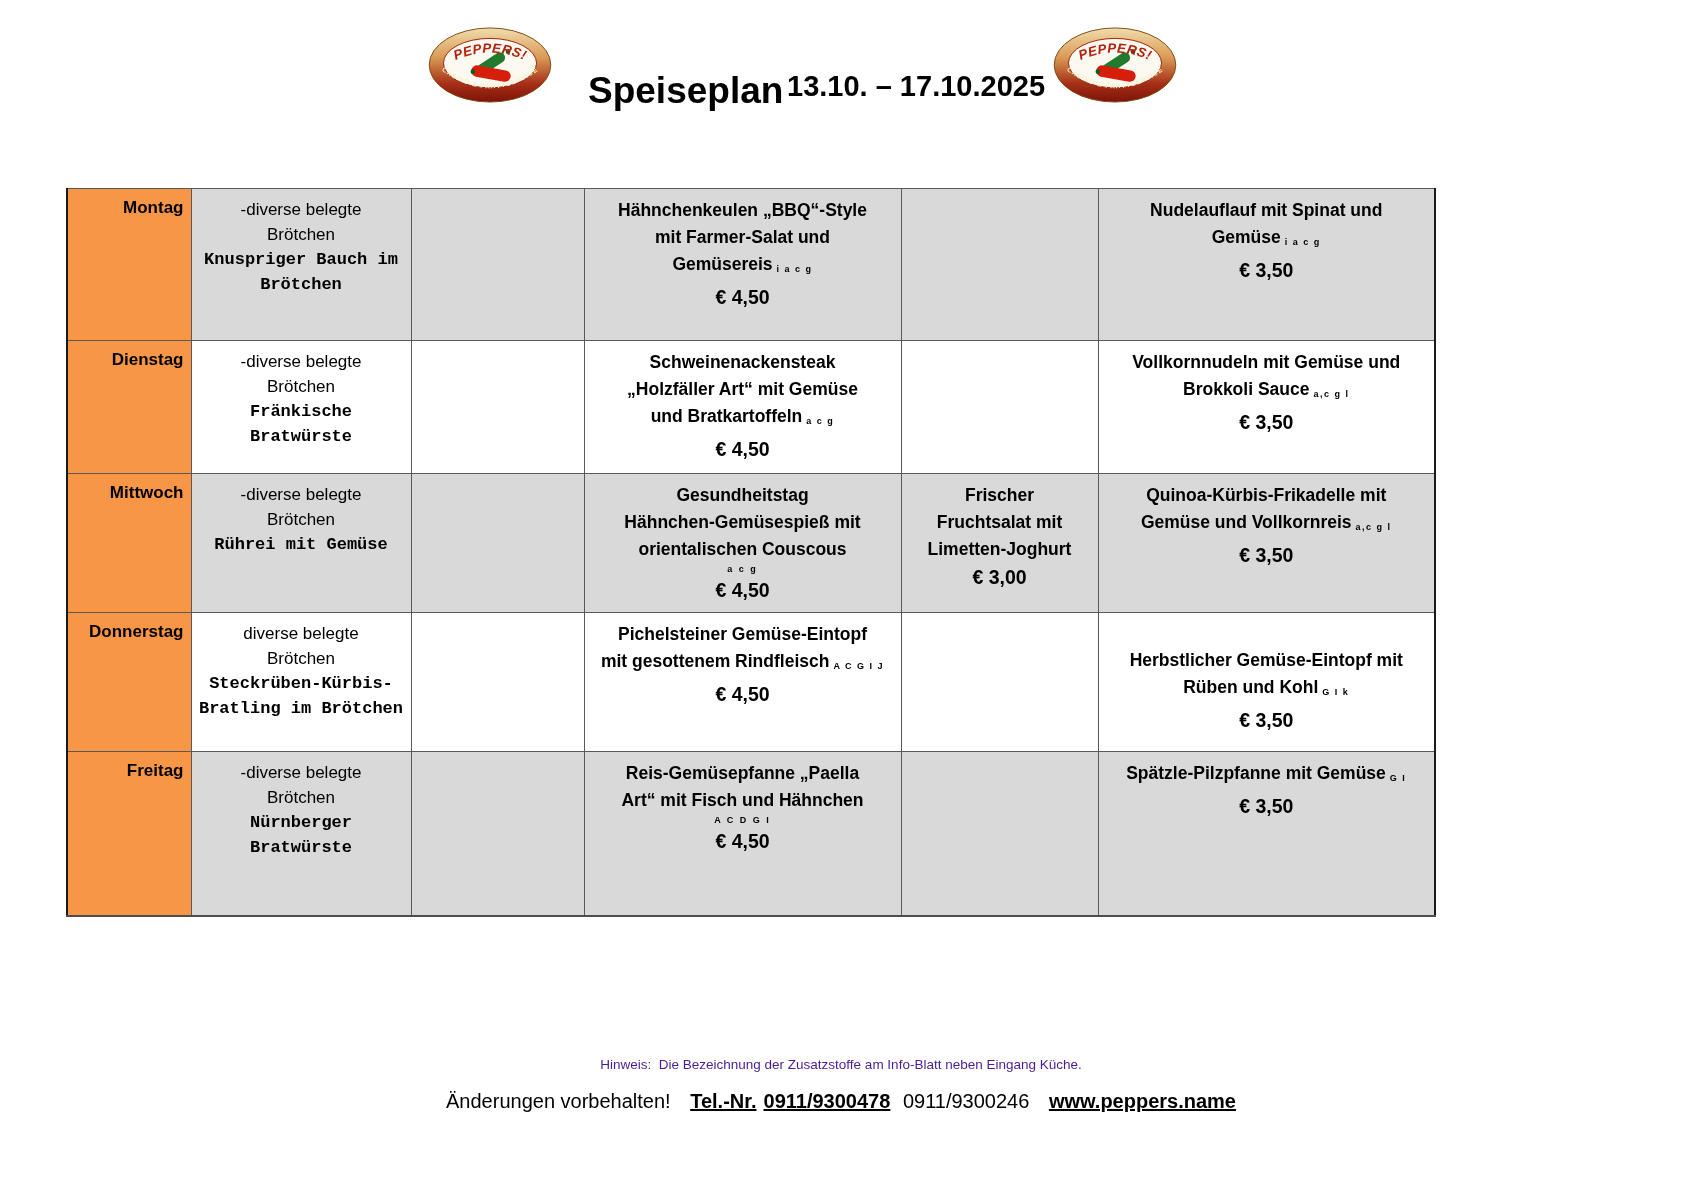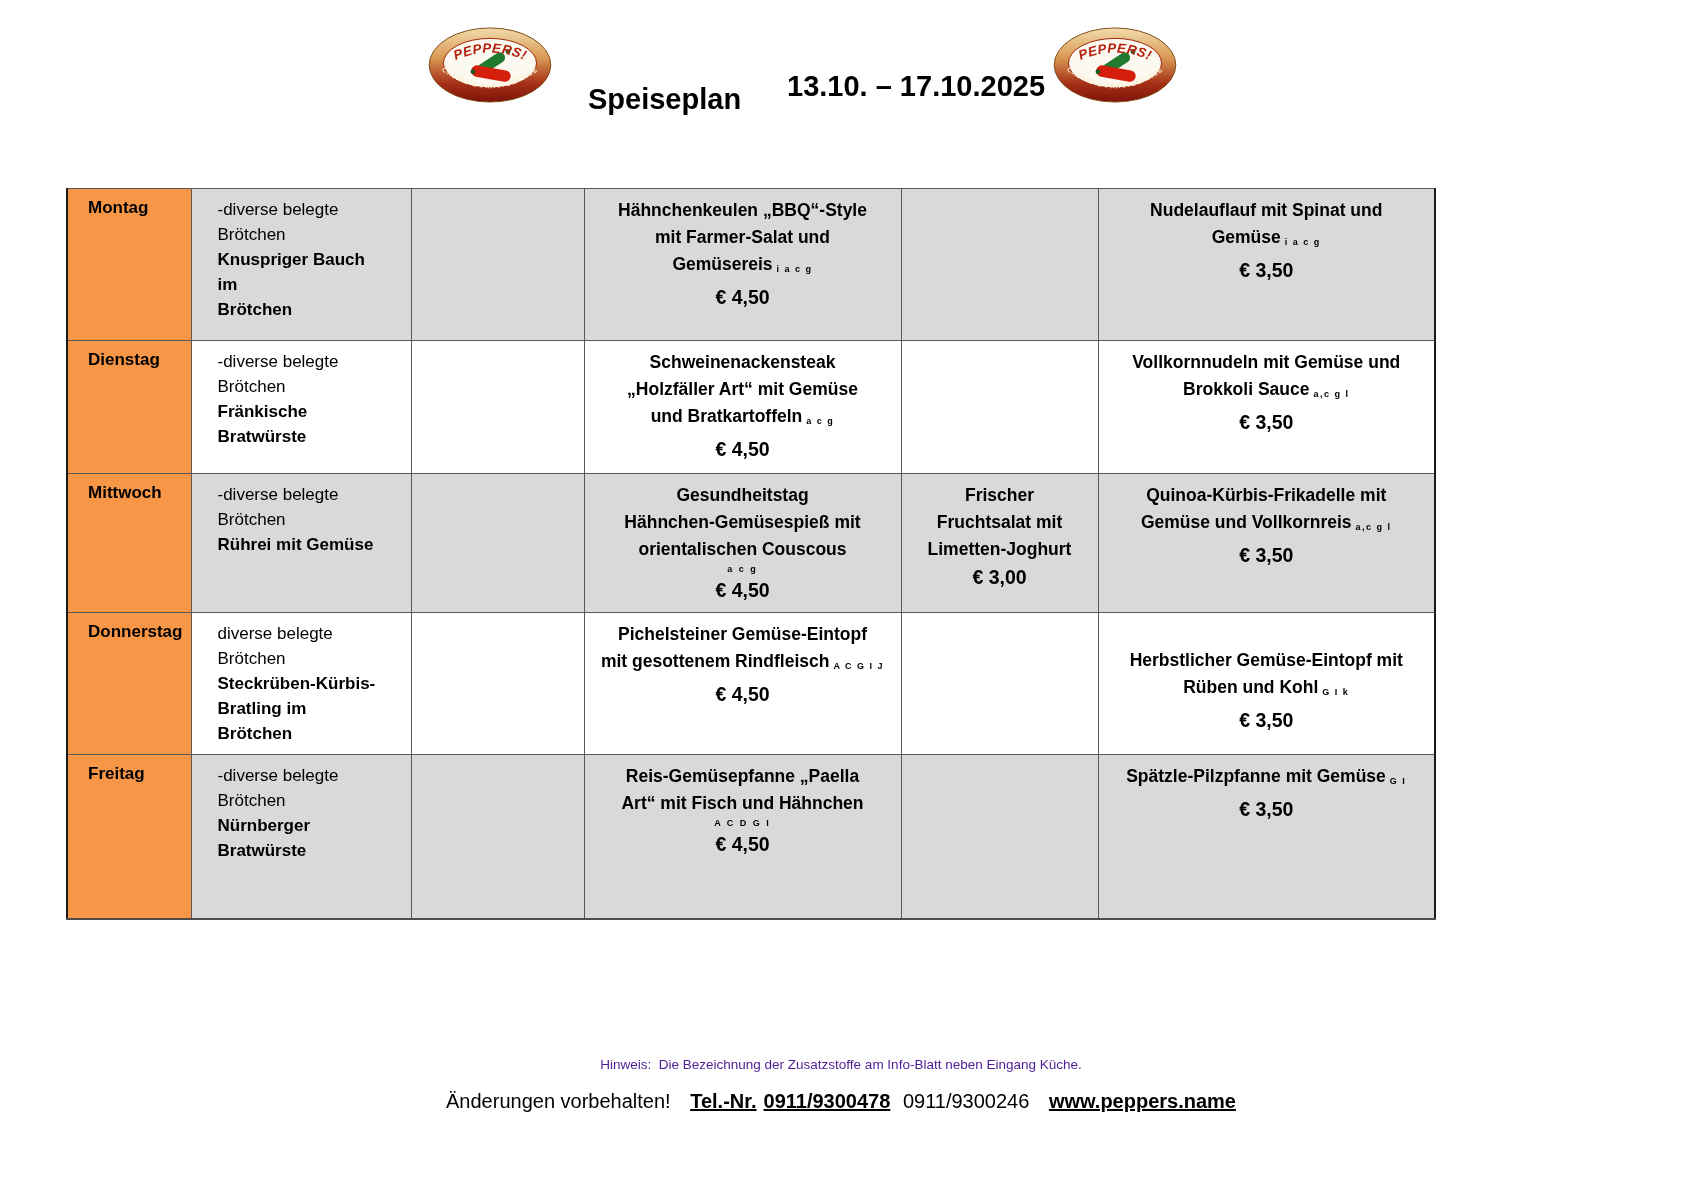--- a/index.html
+++ b/index.html
@@ -3,34 +3,34 @@
 <meta charset="utf-8">
 <style>
   * { margin:0; padding:0; box-sizing:border-box; }
   body { background:#e8e8e8; font-family:"Liberation Sans", sans-serif; }
   .page { position:relative; width:1683px; height:1190px; background:#ffffff; margin:0 auto; overflow:hidden; }
 
   
   .logo { position:absolute; width:124px; height:76px; }
   .logo-left { left:428px; top:27px; }
   .logo-right { left:1053px; top:27px; }
-  .doc-title { position:absolute; left:588px; top:70px; font-size:29px; font-weight:bold; color:#000;margin-top:13px; }
+  .doc-title { position:absolute; left:588px; top:70px; font-size:37px; font-weight:bold; color:#000; }
   .doc-dates { position:absolute; left:787px; top:70px; font-size:29px; font-weight:bold; color:#000; }
 
   
   table.menu { position:absolute; left:66px; top:188px; width:1368px; border-collapse:collapse; table-layout:fixed;
                border-left:2px solid #1a1a1a; border-right:2px solid #1a1a1a; border-bottom:2px solid #4d4d4d; }
   table.menu td, table.menu th { border:1.5px solid #595959; vertical-align:top; color:#000; }
   tr.head th { background:#F79646; height:32px; border-top:6px solid #000; border-bottom:4px solid #000;
                font-size:17px; font-weight:bold; text-align:center; vertical-align:middle; padding:2px 4px; }
   tr.head th.light { font-weight:normal; }
-  td.day-cell { background:#F79646; font-weight:bold; font-size:17px; padding:9px 20px; text-align:left; }
+  td.day-cell { background:#F79646; font-weight:bold; font-size:17px; padding:9px 7px; text-align:right; }
   td.day-cell { border-right:2px solid #1a1a1a; }
-  td.bf-cell { font-size:17px; line-height:25px; padding:8px 26px; text-align:left; }
-  td.bf-cell .bold-part { font-weight:bold; }
+  td.bf-cell { font-size:17px; line-height:25px; padding:8px 4px; text-align:center; }
+  td.bf-cell .bold-part { font-weight:bold;font-family:Liberation Mono, monospace; }
   td.menu-cell { font-size:17.5px; font-weight:bold; line-height:27px; text-align:center; padding:8px 12px; }
   td.menu-cell.vpad { padding-top:34px; }
   .price { font-size:19.5px; font-weight:bold; margin-top:1px; }
   sub.alg { font-size:9px; font-weight:bold; letter-spacing:1.5px; margin-left:4px; vertical-align:-2px; }
   .alg-line { font-size:9px; font-weight:bold; letter-spacing:2px; line-height:13px; text-align:center; }
   tr.gray td { background:#D9D9D9; }
   tr.gray td.day-cell, tr.white td.day-cell { background:#F79646; }
 
   .r0 td { height:152px; } .r1 td { height:133px; } .r2 td { height:134px; }
   .r3 td { height:139px; } .r4 td { height:164px; }

